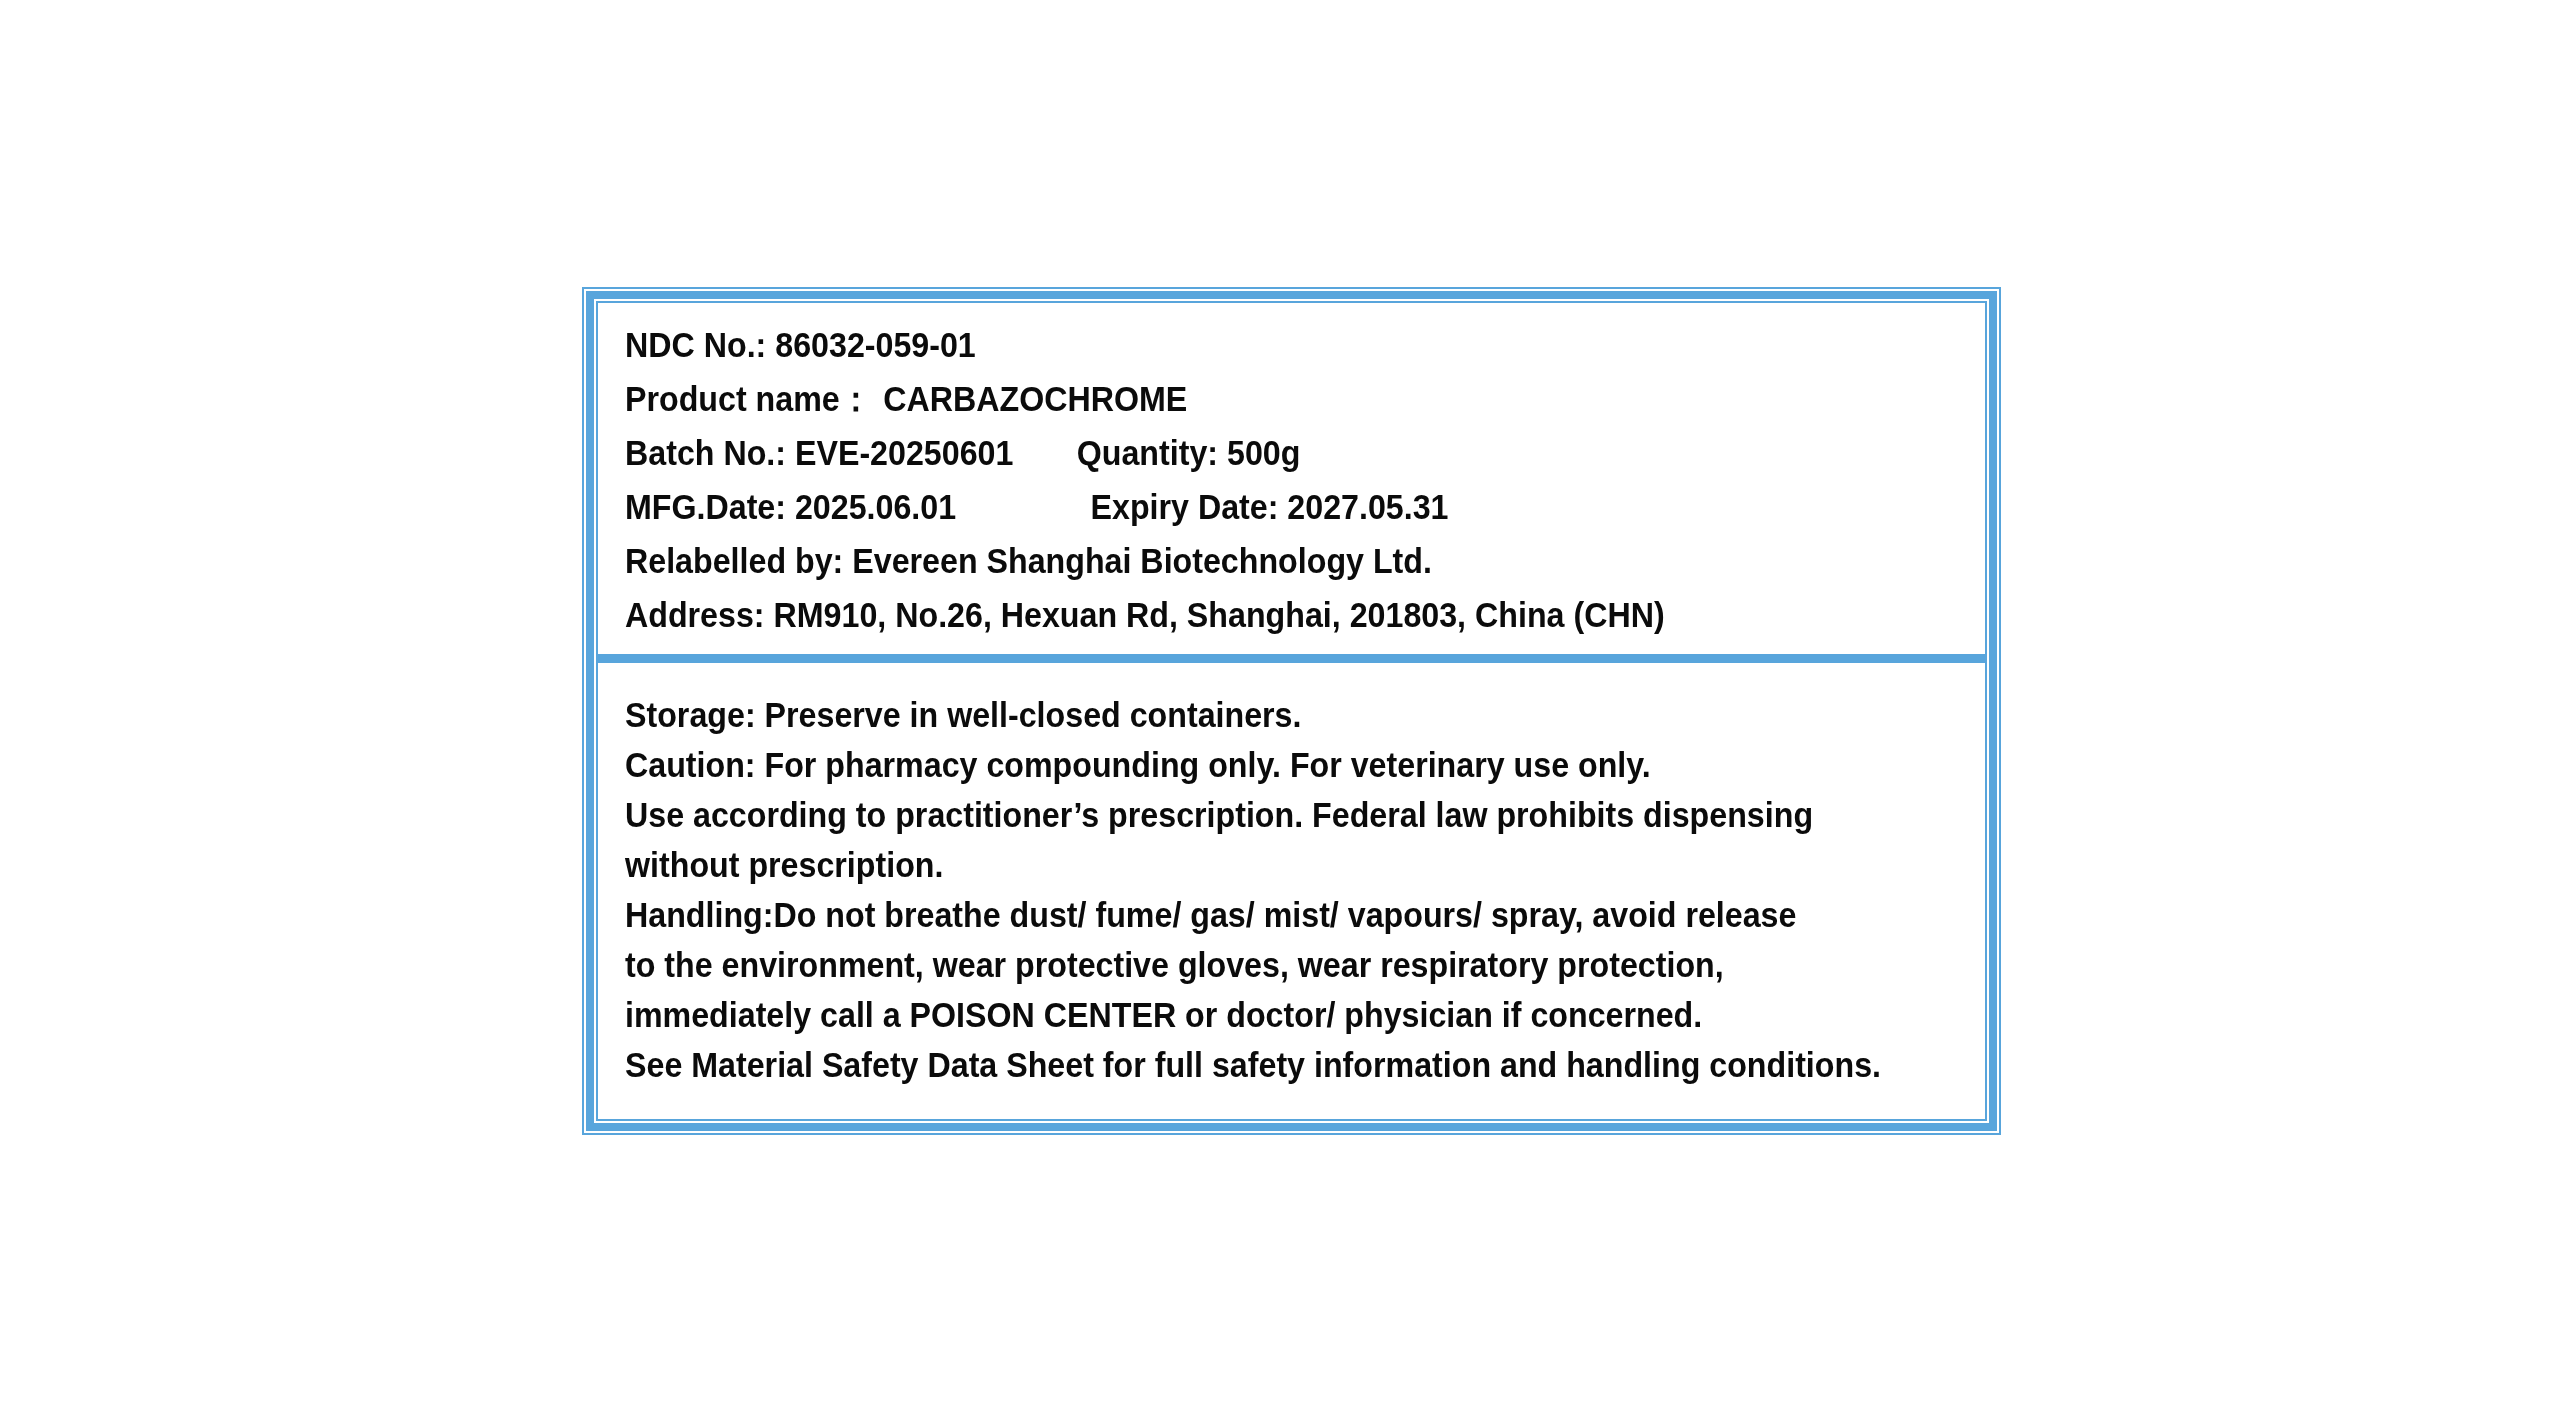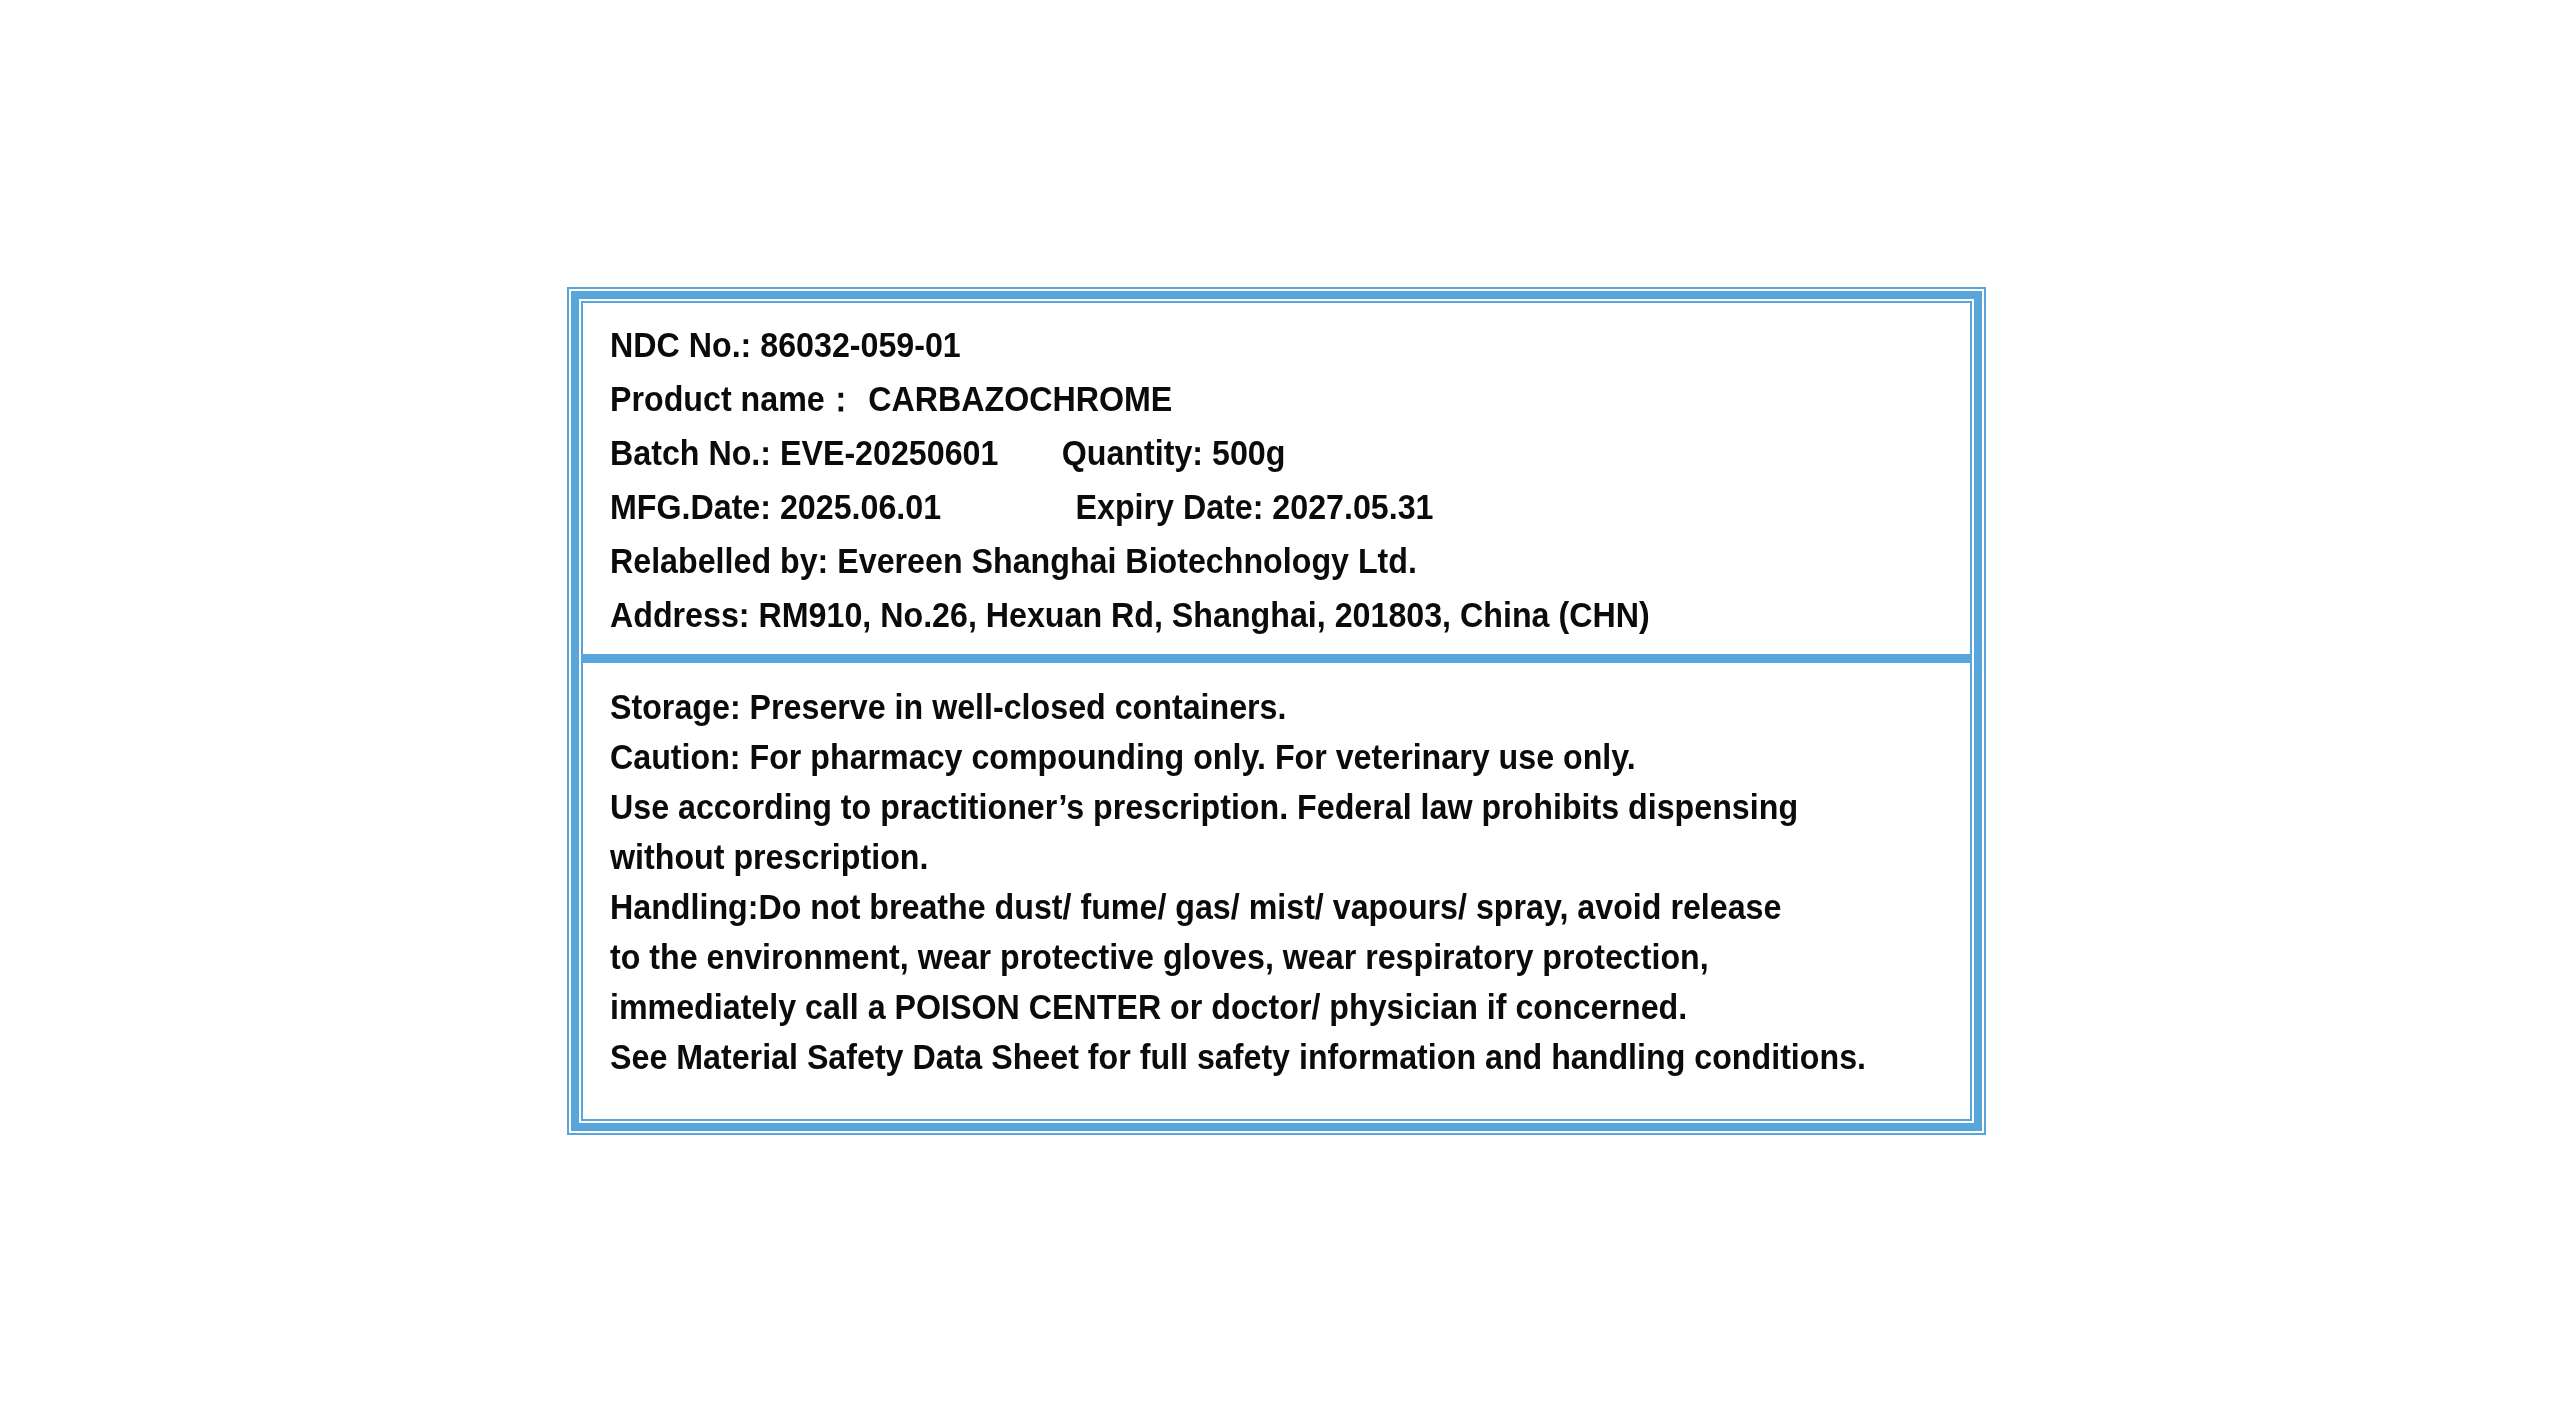--- a/index.html
+++ b/index.html
@@ -8,21 +8,21 @@
     width:2576px;height:1419px;
     background:#ffffff;
     overflow:hidden;
     font-family:"Liberation Sans","DejaVu Sans",sans-serif;
     color:#0b0b0b;
     --blue:#58a5dc;
     --navy:#21386b;
   }
   
   .frame-outer{
-    position:absolute;left:567px;top:287px;
+    position:absolute;left:582px;top:287px;
     width:1419px;height:848px;
     box-sizing:border-box;
     border:2.6px solid var(--blue);
     padding:1.8px;
   }
   .frame-mid{
     width:100%;height:100%;
     box-sizing:border-box;
     border:8px solid var(--blue);
     padding:2.6px;
@@ -41,20 +41,21 @@
     position:relative;
   }
   .divider{
     height:8.8px;flex:none;
     background:var(--blue);
   }
   .bottom-section{
     flex:1;
     box-sizing:border-box;
     padding:18.4px 0 0 27px;
+    margin-top:8px;
   }
   .info-line{
     height:54px;line-height:54px;
     font-size:35px;font-weight:700;
     white-space:nowrap;
     transform:scaleX(0.92);
     transform-origin:0 50%;
   }
   .pair{display:flex;}
   .col1{display:inline-block;flex:none;width:491px;}

